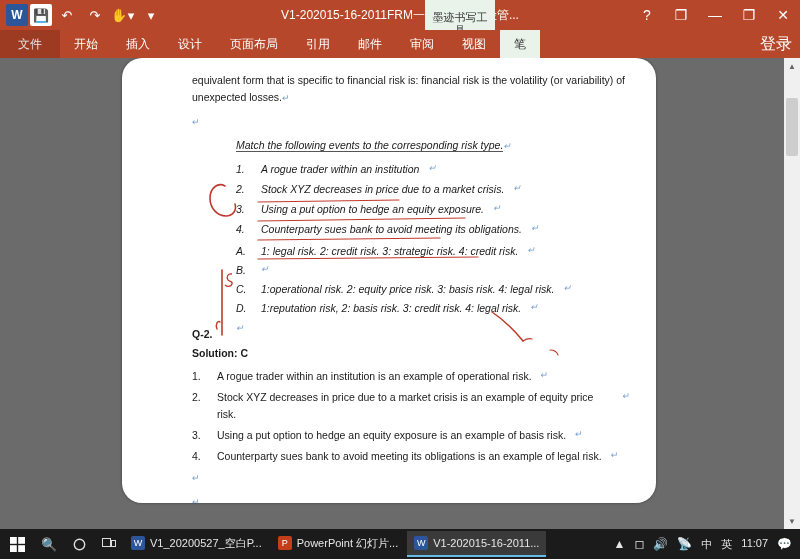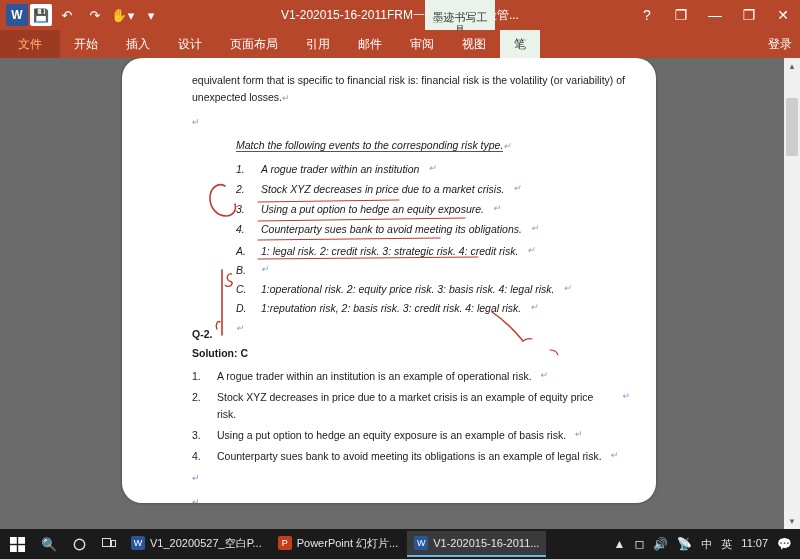--- a/index.html
+++ b/index.html
@@ -43,30 +43,30 @@
   .tb-btn {
     width: 34px; height: 30px; display: flex; align-items: center; justify-content: center;
     color: #fff; font-size: 14px;
   }
 
   
   .ribbon {
     height: 28px; background: #b7472a; display: flex; align-items: stretch; position: relative;
   }
   .ribbon-file {
-    background: #9c3a22; color: #fdba74; font-size: 12px; padding: 0 18px;
+    background: #9c3a22; color: #e5e5e5; font-size: 12px; padding: 0 18px;
     display: flex; align-items: center;
   }
   .ribbon-tab {
     color: #fff; font-size: 12px; padding: 0 14px; display: flex; align-items: center;
   }
   .ribbon-tab.active { background: #eaf3ea; color: #333; }
   .ribbon-login {
     position: absolute; right: 8px; top: 0; height: 28px; display: flex; align-items: center;
-    color: #fff; font-size: 12px;
+    color: #fff; font-size: 16px;
   }
 
   
   .docarea {
     position: relative; height: 471px; background: #6b6b6b;
     overflow: hidden;
   }
   .page {
     position: absolute; left: 122px; top: 0; width: 534px; height: 445px;
     background: #fff; box-shadow: 0 0 3px rgba(0,0,0,.4);

